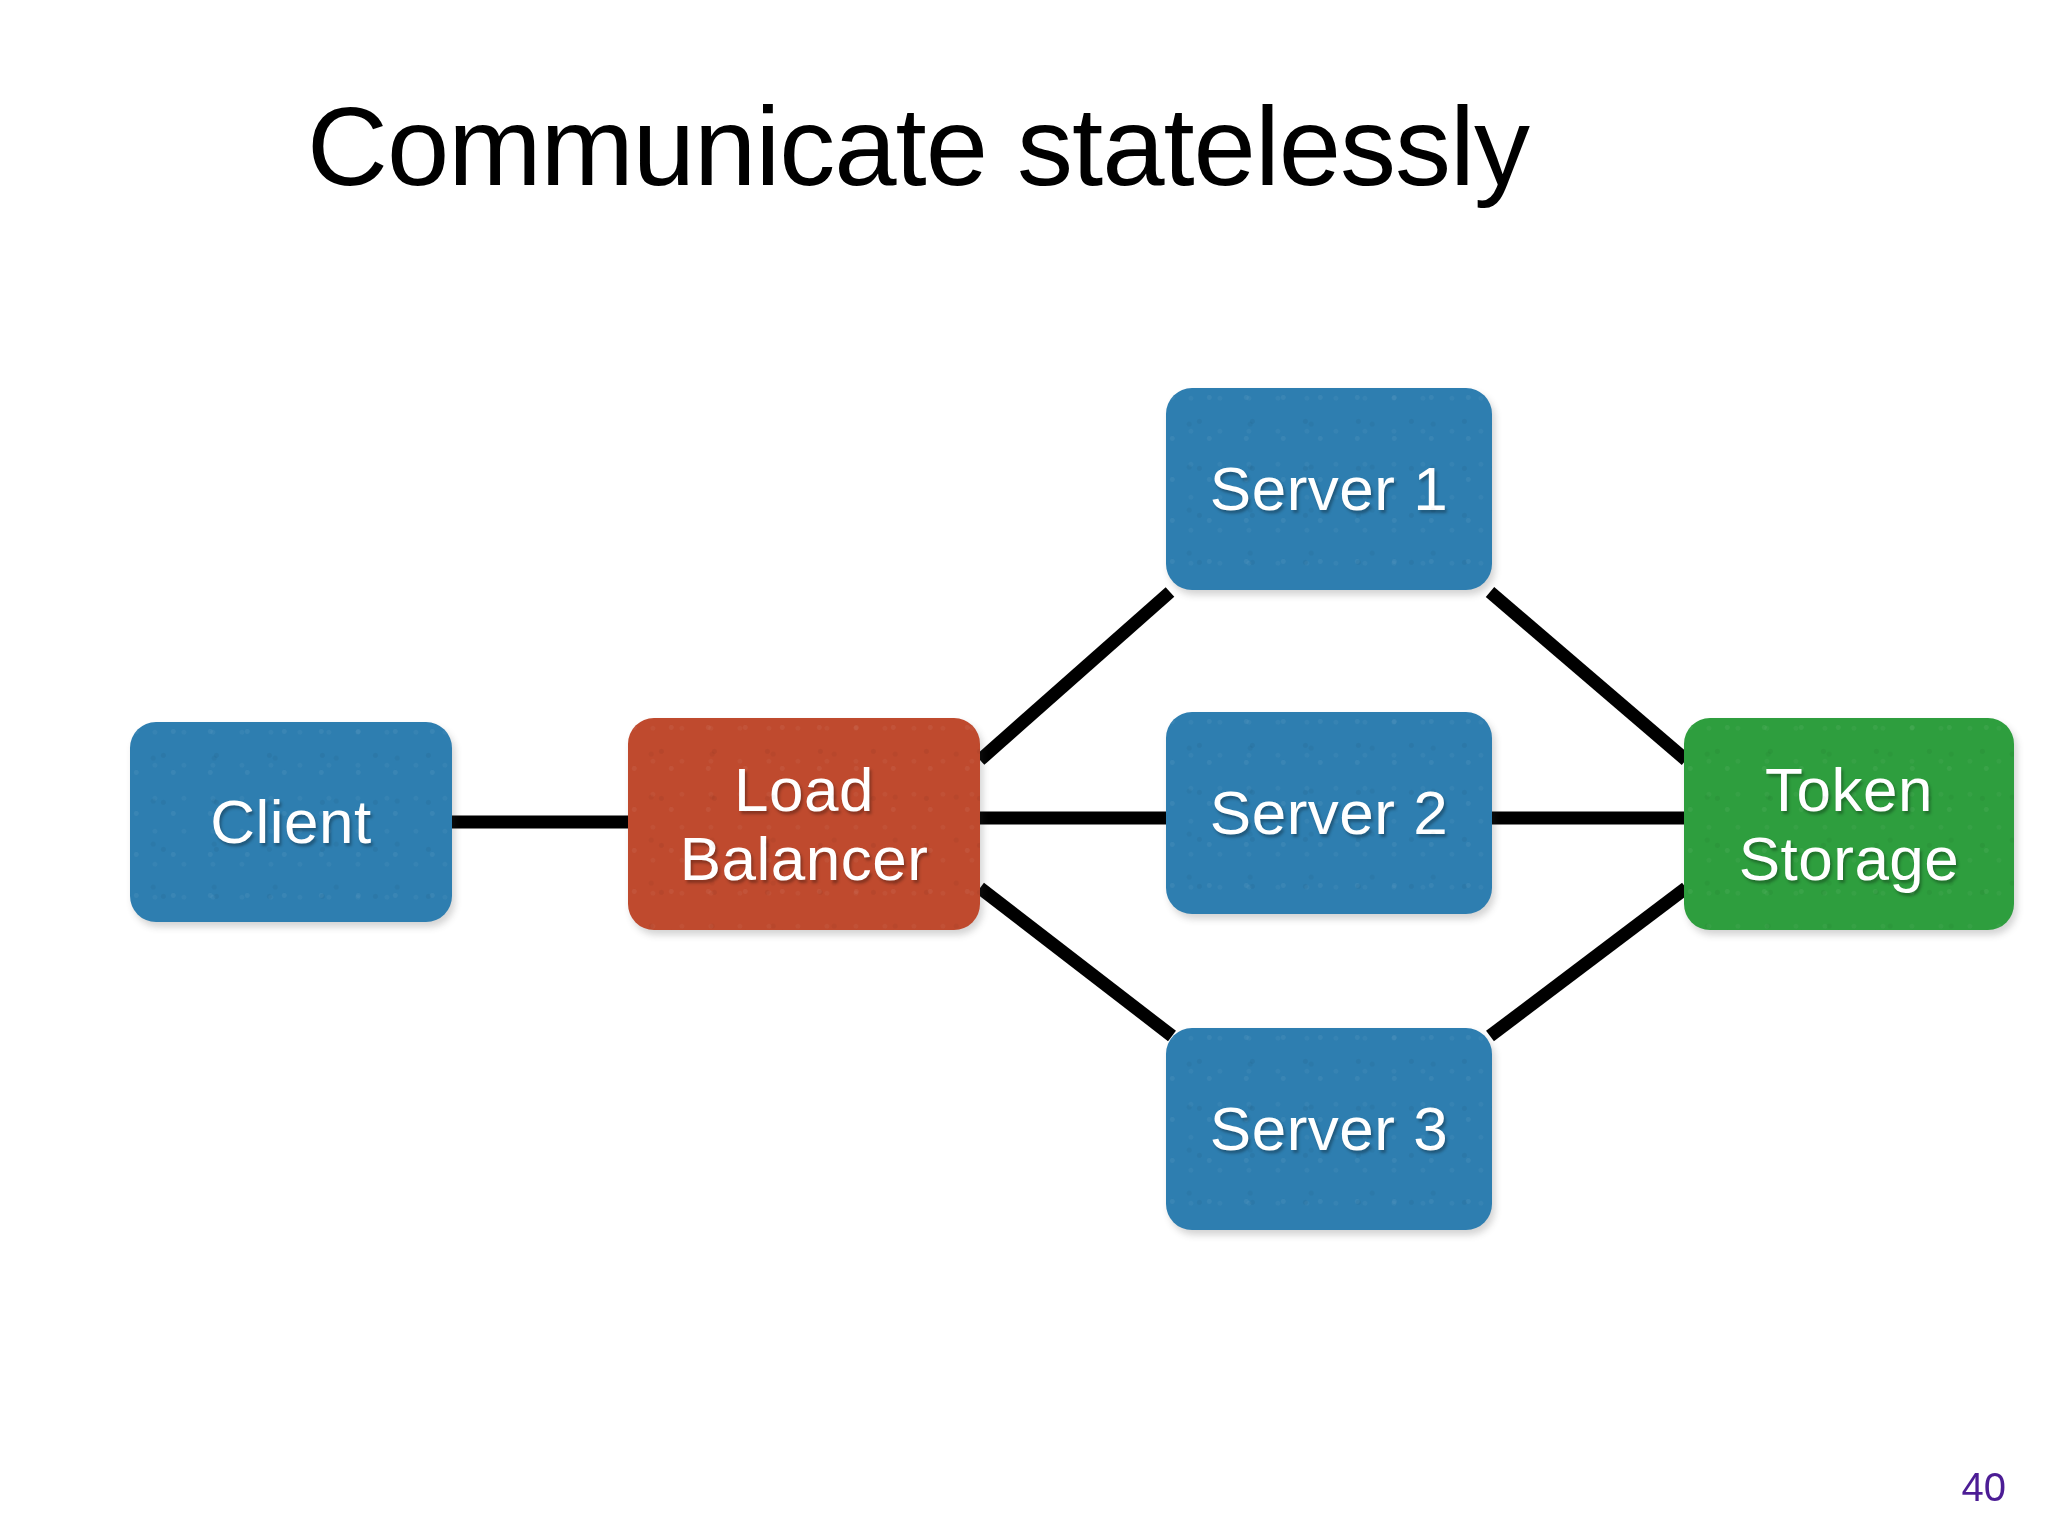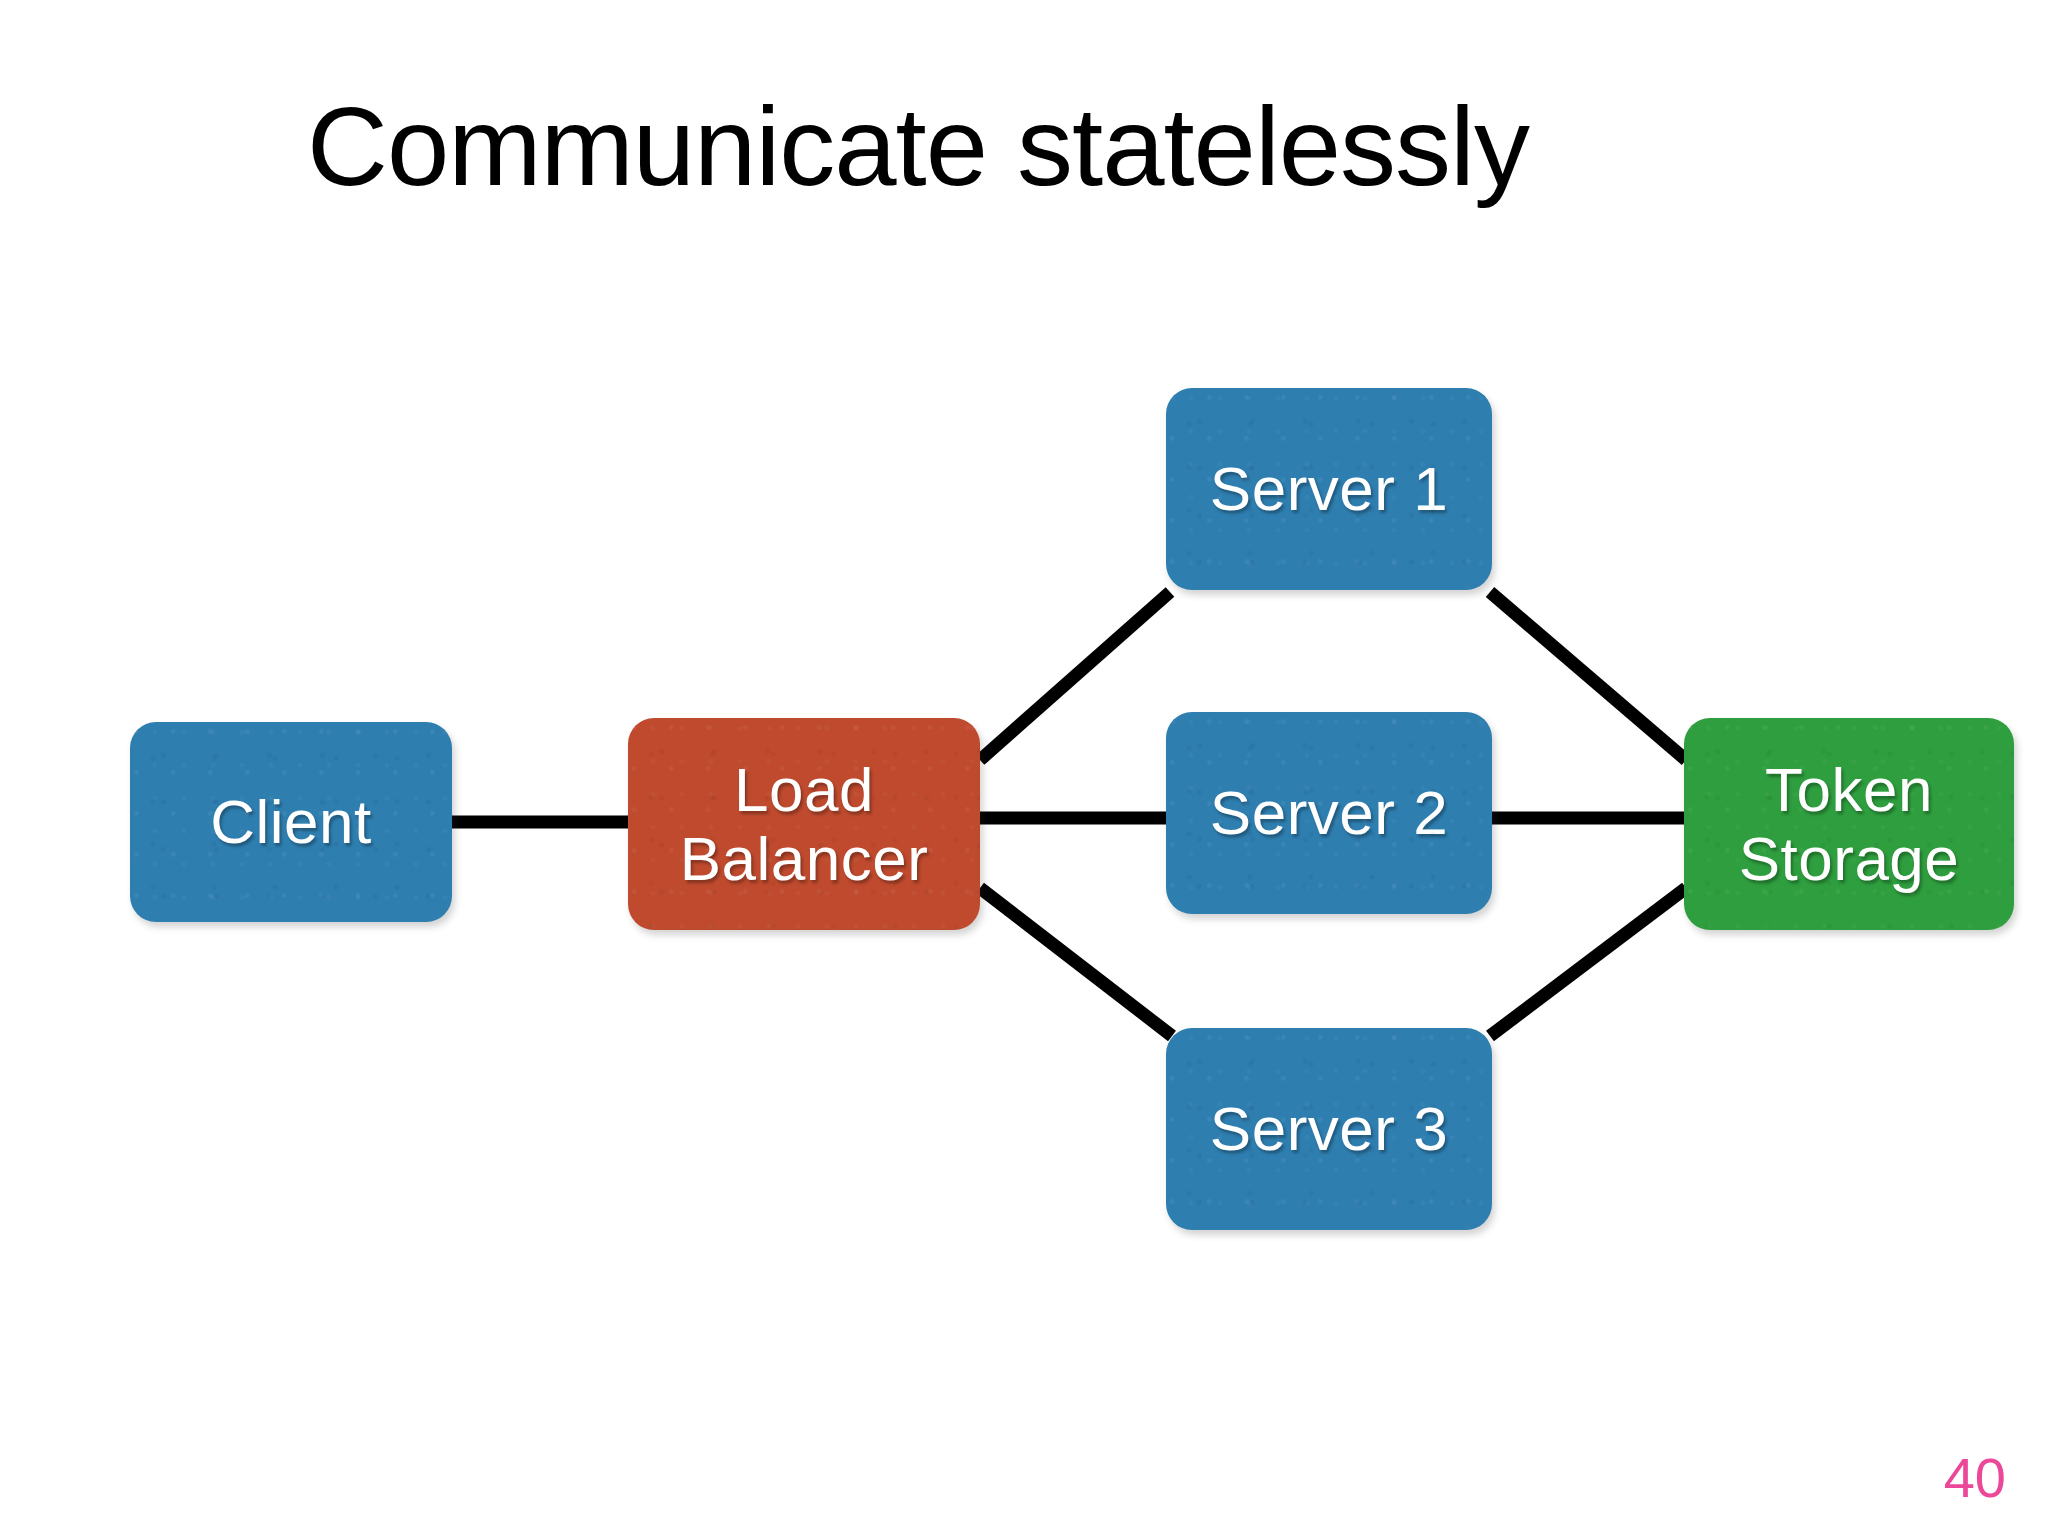--- a/index.html
+++ b/index.html
@@ -105,22 +105,22 @@
   #node-server-2      { left: 1166px; top: 712px;  width: 326px; height: 202px; }
   #node-server-3      { left: 1166px; top: 1028px; width: 326px; height: 202px; }
   #node-token-storage { left: 1684px; top: 718px;  width: 330px; height: 212px; }
 
   
   #page-number {
     position: absolute;
     right: 42px;
     bottom: 26px;
     font-family: "Liberation Sans", sans-serif;
-    font-size: 56px;
-    color: #ec4899;
+    font-size: 40px;
+    color: #4c1d95;
     z-index: 3;
   }
 </style>
 </head>
 <body>
 
 <div id="slide">
 
   <div id="slide-title">Communicate statelessly</div>
 

